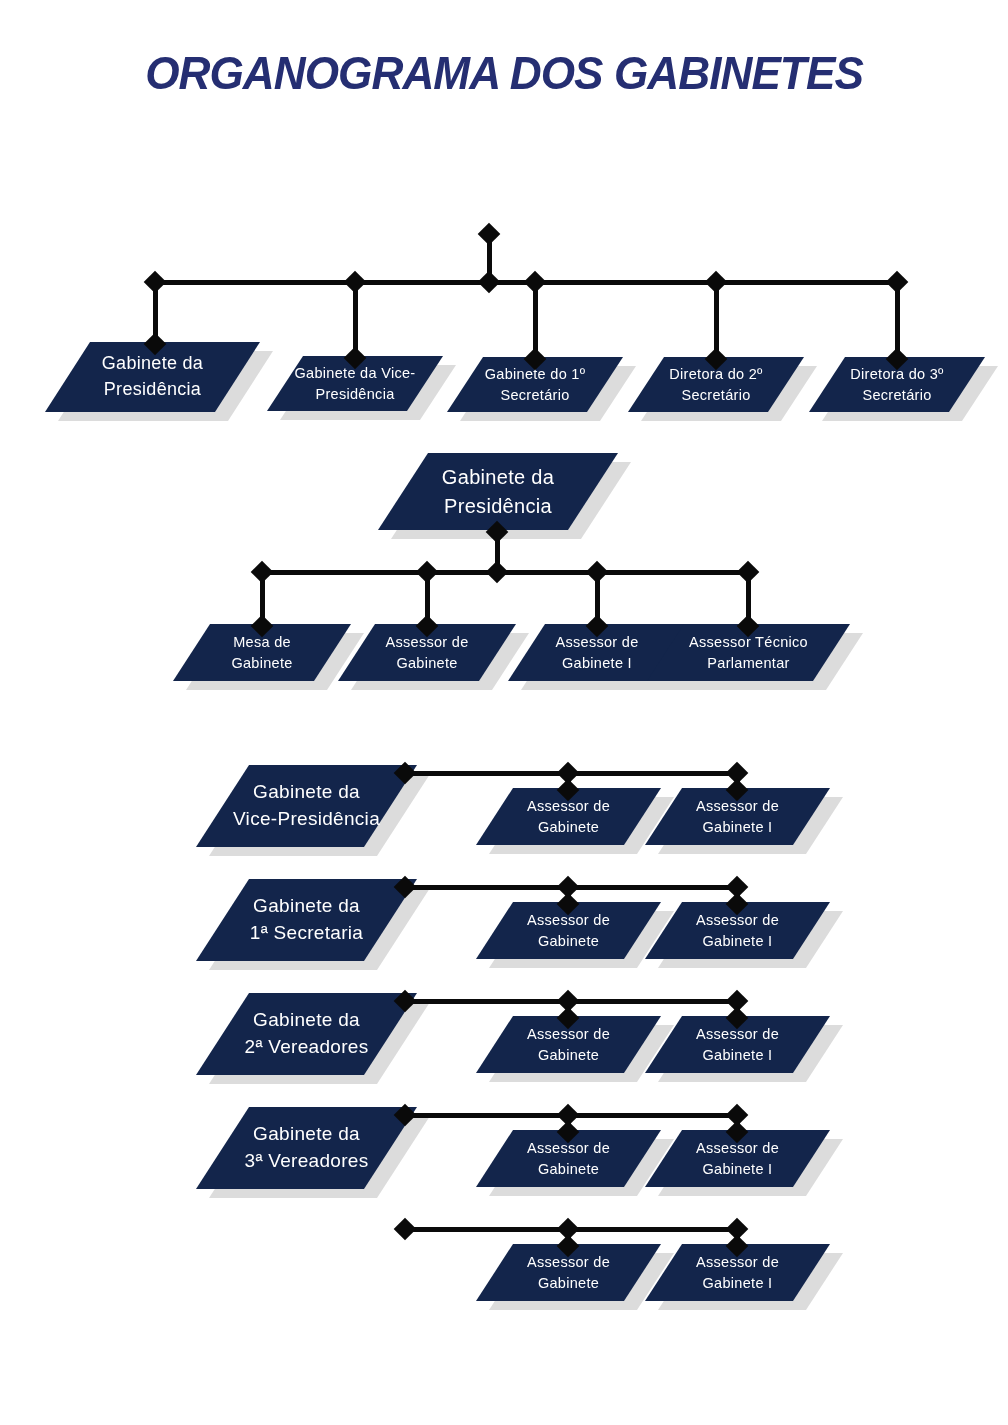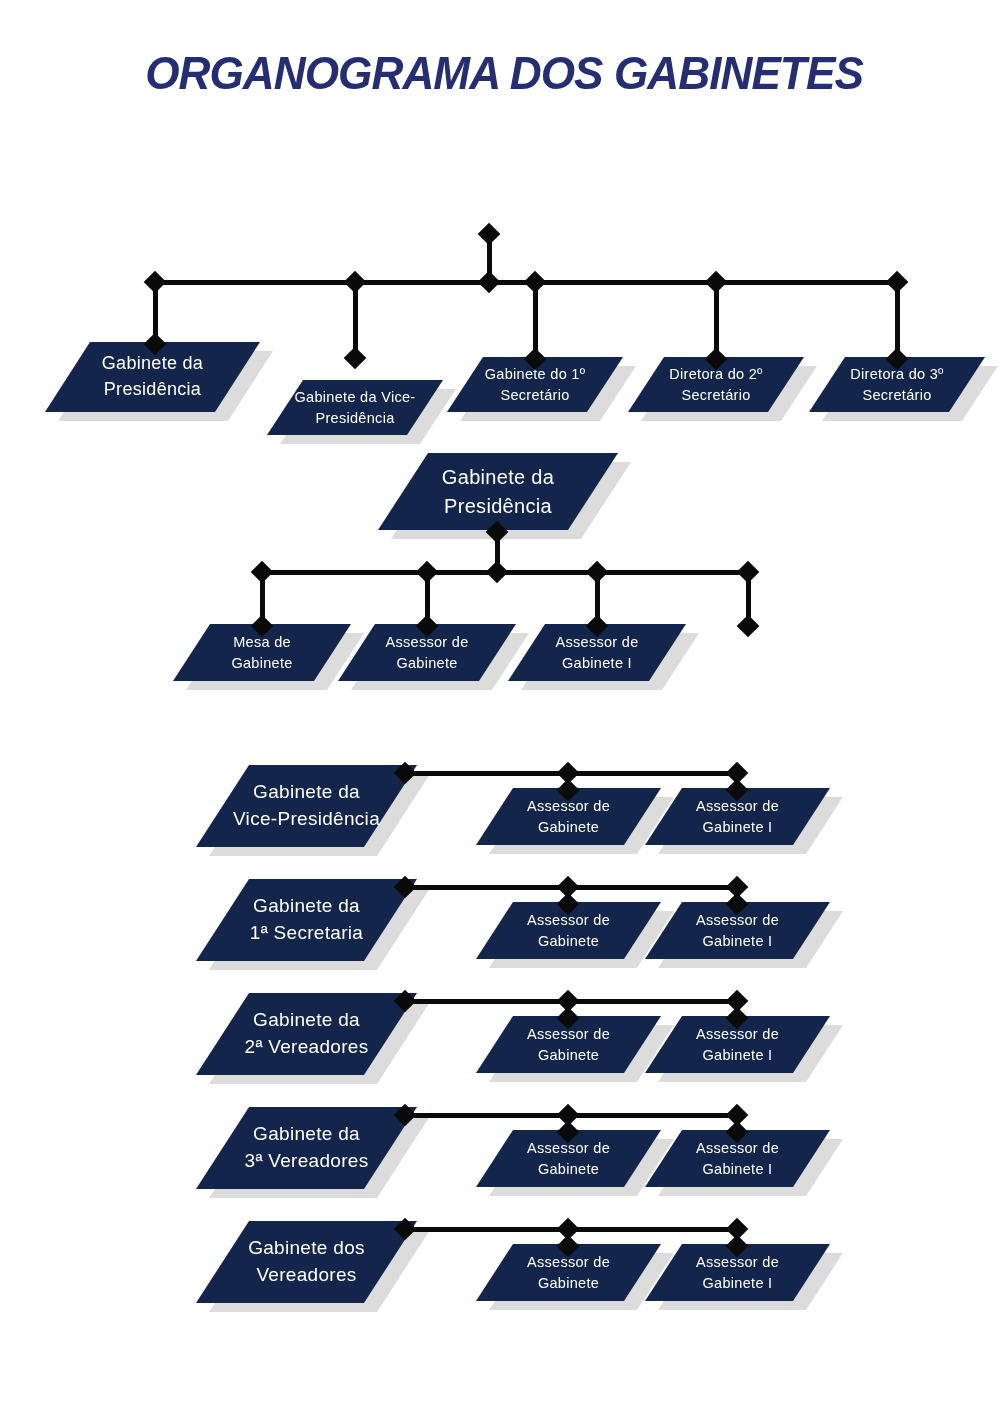--- a/index.html
+++ b/index.html
@@ -47,21 +47,21 @@
 
 
   <div class="node" style="left:45px;top:342px;width:215px;height:70px;--s:45px;">
     <div class="sh"></div>
     <div class="bg"></div>
     <div class="lb f18">
         <span class="ln">Gabinete da</span>
         <span class="ln">Presidência</span>
       </div>
   </div>
-  <div class="node" style="left:267px;top:356px;width:176px;height:55px;margin-top:24px;--s:36px;">
+  <div class="node" style="left:267px;top:356px;width:176px;height:55px;--s:36px;">
     <div class="sh"></div>
     <div class="bg"></div>
     <div class="lb f14">
         <span class="ln">Gabinete da Vice-</span>
         <span class="ln">Presidência</span>
       </div>
   </div>
   <div class="node" style="left:447px;top:357px;width:176px;height:55px;--s:36px;">
     <div class="sh"></div>
     <div class="bg"></div>
@@ -112,20 +112,28 @@
       </div>
   </div>
   <div class="node" style="left:508px;top:624px;width:178px;height:57px;--s:37px;">
     <div class="sh"></div>
     <div class="bg"></div>
     <div class="lb f14">
         <span class="ln">Assessor de</span>
         <span class="ln">Gabinete I</span>
       </div>
   </div>
+  <div class="node" style="left:647px;top:624px;width:203px;height:57px;--s:37px;">
+    <div class="sh"></div>
+    <div class="bg"></div>
+    <div class="lb f14">
+        <span class="ln">Assessor Técnico</span>
+        <span class="ln">Parlamentar</span>
+      </div>
+  </div>
 
   <div class="node" style="left:196px;top:765px;width:221px;height:82px;--s:53px;">
     <div class="sh"></div>
     <div class="bg"></div>
     <div class="lb f19">
         <span class="ln">Gabinete da</span>
         <span class="ln">Vice-Presidência</span>
       </div>
   </div>
   <div class="node" style="left:476px;top:788px;width:185px;height:57px;--s:37px;">
@@ -213,28 +221,20 @@
   </div>
   <div class="node" style="left:645px;top:1130px;width:185px;height:57px;--s:37px;">
     <div class="sh"></div>
     <div class="bg"></div>
     <div class="lb f14">
         <span class="ln">Assessor de</span>
         <span class="ln">Gabinete I</span>
       </div>
   </div>
 
-  <div class="node" style="left:196px;top:1221px;width:221px;height:82px;--s:53px;">
-    <div class="sh"></div>
-    <div class="bg"></div>
-    <div class="lb f19">
-        <span class="ln">Gabinete dos</span>
-        <span class="ln">Vereadores</span>
-      </div>
-  </div>
   <div class="node" style="left:476px;top:1244px;width:185px;height:57px;--s:37px;">
     <div class="sh"></div>
     <div class="bg"></div>
     <div class="lb f14">
         <span class="ln">Assessor de</span>
         <span class="ln">Gabinete</span>
       </div>
   </div>
   <div class="node" style="left:645px;top:1244px;width:185px;height:57px;--s:37px;">
     <div class="sh"></div>

